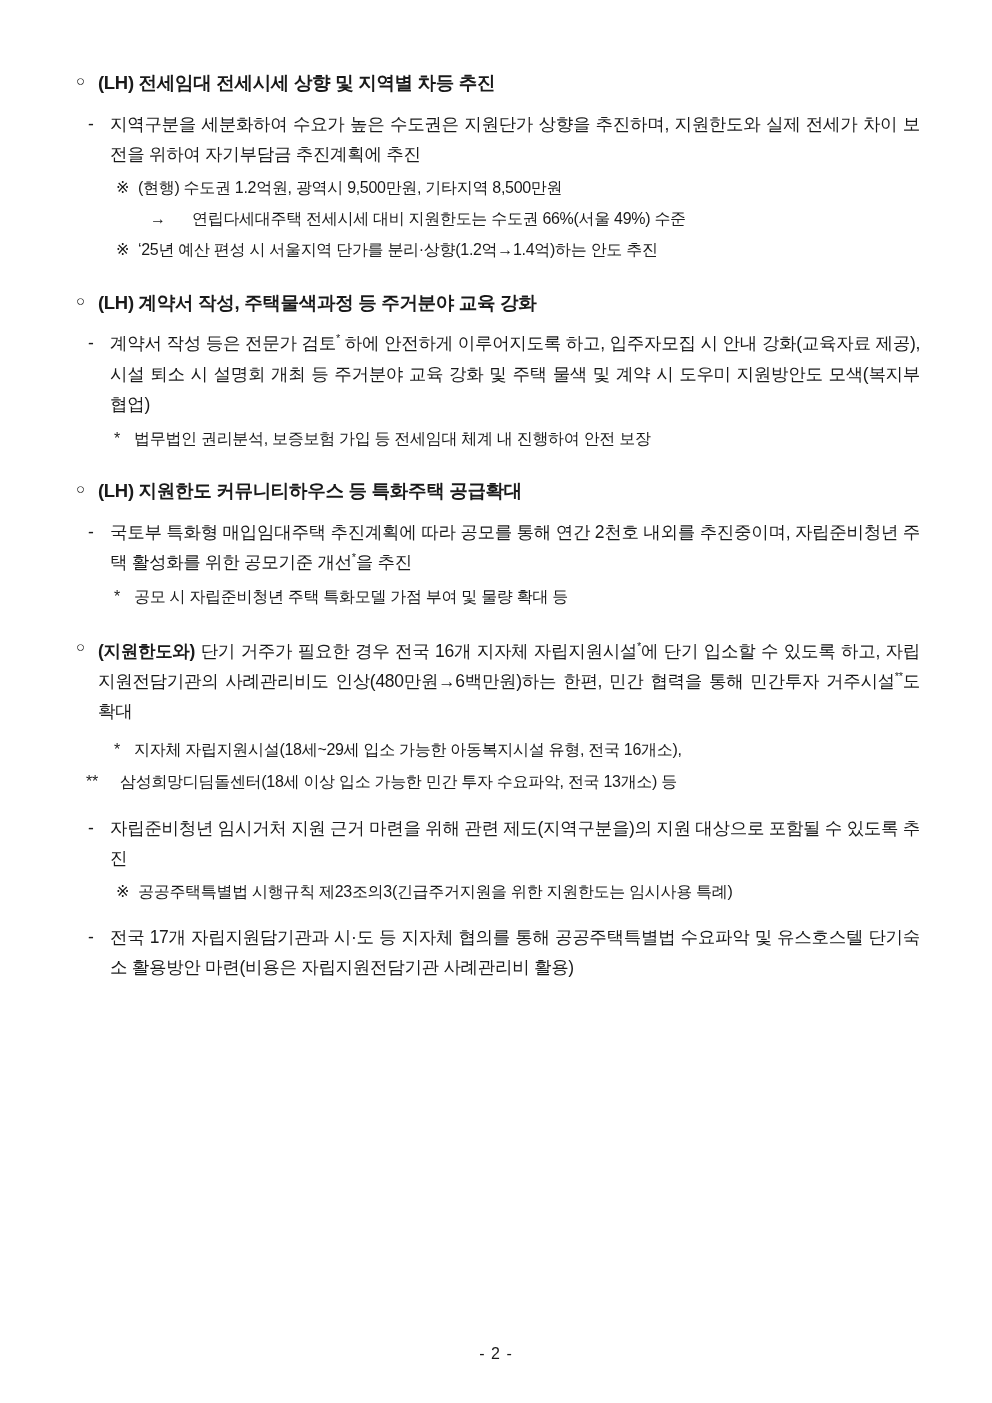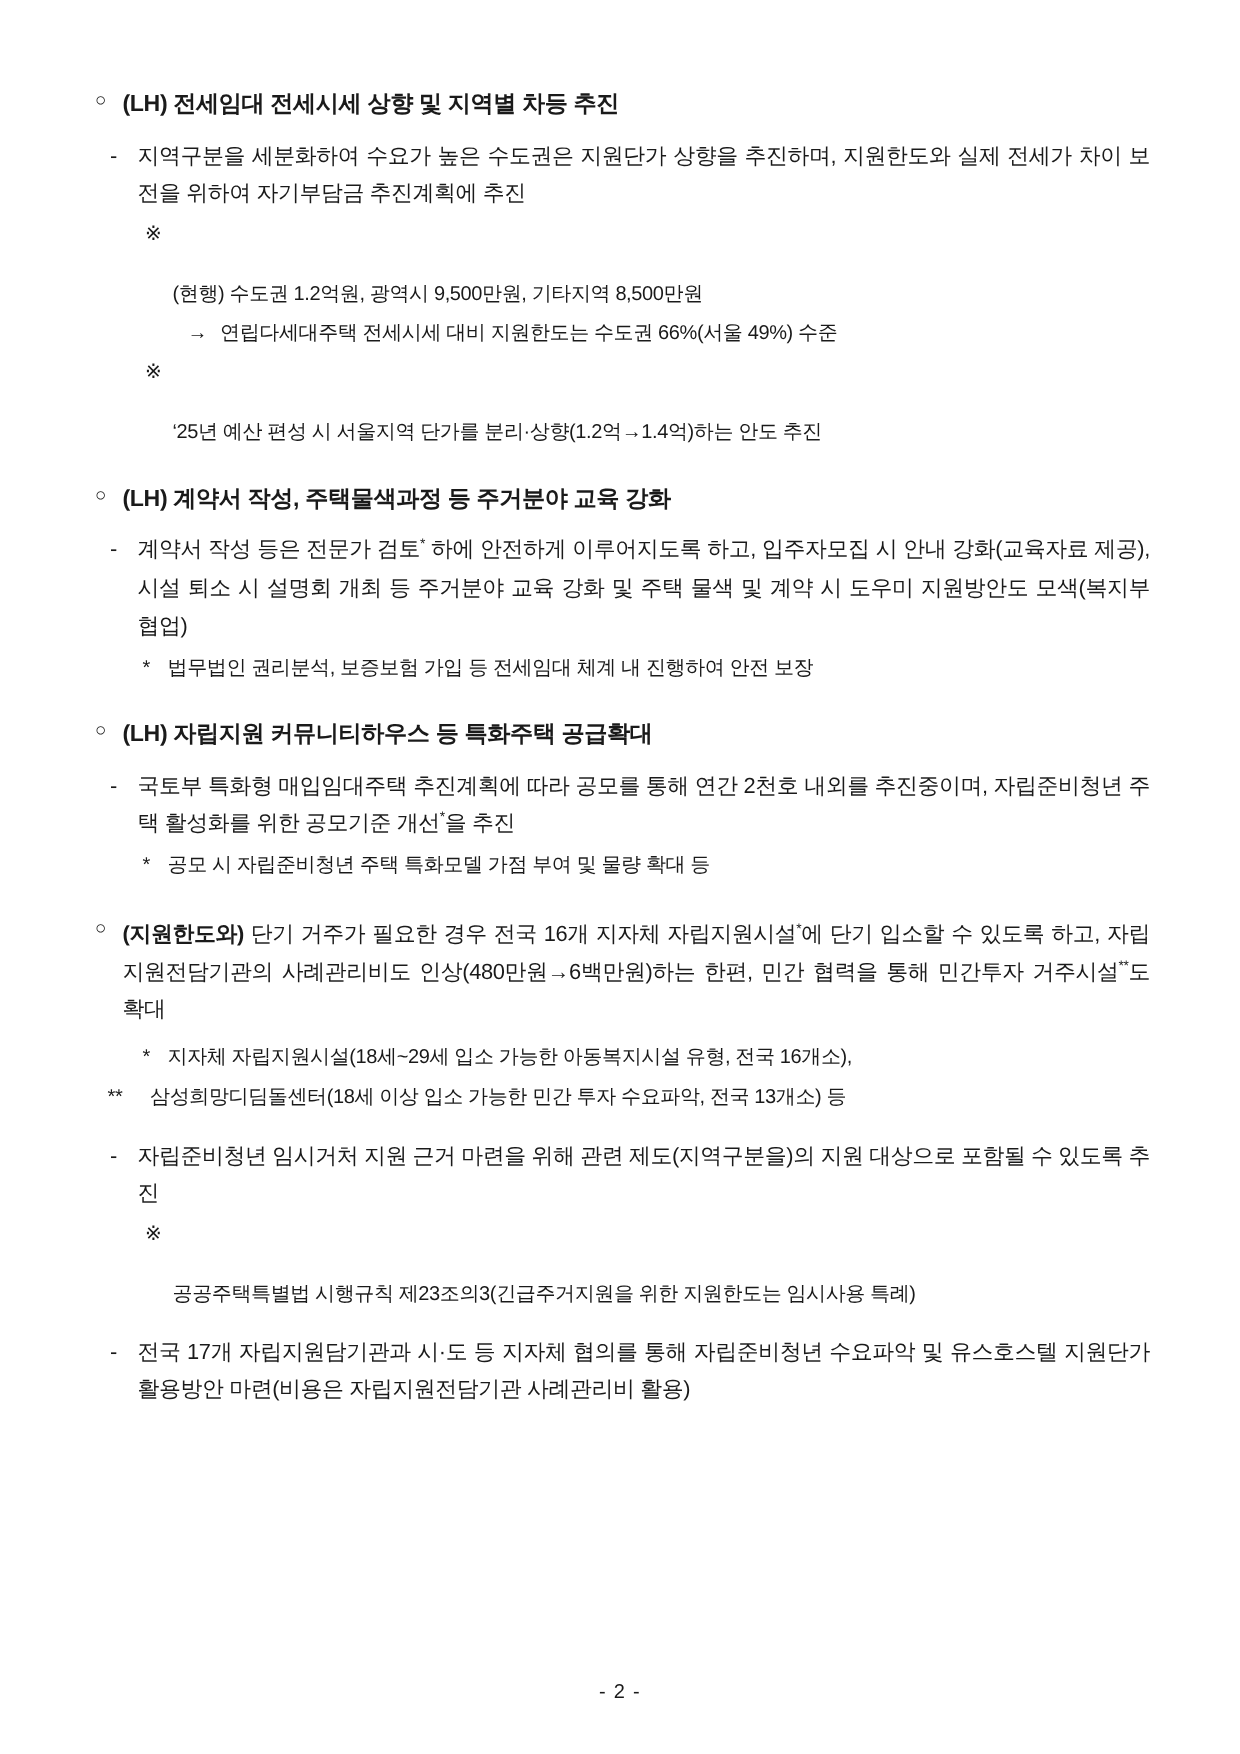--- a/index.html
+++ b/index.html
@@ -99,40 +99,40 @@
     padding-left: 44px;
   }
   .l-note .marker {
     width: 22px;
     flex: 0 0 22px;
     line-height: 1.68;
   }
   .l-note .txt {
     flex: 1;
     line-height: 1.68;
-    margin-top: 48px;
   }
 
   
   .l-arrow {
     display: flex;
     align-items: flex-start;
     font-size: 16px;
     letter-spacing: -0.3px;
     margin-bottom: 4px;
     padding-left: 78px;
   }
   .l-arrow .marker {
     width: 26px;
     flex: 0 0 26px;
     line-height: 1.68;
   }
   .l-arrow .txt {
     flex: 1;
     line-height: 1.68;
+    margin-left: 16px;
   }
 
   
   .l-star {
     display: flex;
     align-items: flex-start;
     font-size: 16px;
     letter-spacing: -0.3px;
     margin-bottom: 4px;
     padding-left: 28px;
@@ -218,21 +218,21 @@
       </div>
       <div class="l-star indent-wide">
         <span class="marker">*</span>
         <span class="txt">법무법인 권리분석, 보증보험 가입 등 전세임대 체계 내 진행하여 안전 보장</span>
       </div>
     </div>
 
     <div class="section">
       <div class="h-circle">
         <span class="marker">○</span>
-        <span class="txt">(LH) 자립지원 커뮤니티하우스 등 특화주택 공급확대</span>
+        <span class="txt">(LH) 지원한도 커뮤니티하우스 등 특화주택 공급확대</span>
       </div>
       <div class="l-dash">
         <span class="marker">-</span>
         <span class="txt"><span>국토부 특화형 매입임대주택 추진계획에 따라 공모를 통해 연간 2천호 내외를 추진중이며, 자립준비청년 주택 활성화를 위한 공모기준 개선</span><sup class="mark">*</sup><span>을 추진</span></span>
       </div>
       <div class="l-star indent-wide">
         <span class="marker">*</span>
         <span class="txt">공모 시 자립준비청년 주택 특화모델 가점 부여 및 물량 확대 등</span>
       </div>
     </div>
@@ -261,20 +261,20 @@
       </div>
       <div class="l-note">
         <span class="marker">※</span>
         <span class="txt">공공주택특별법 시행규칙 제23조의3(긴급주거지원을 위한 지원한도는 임시사용 특례)</span>
       </div>
 
       <div style="height:12px"></div>
 
       <div class="l-dash">
         <span class="marker">-</span>
-        <span class="txt">전국 17개 자립지원담기관과 시·도 등 지자체 협의를 통해 자립준비청년 수요파악 및 유스호스텔 지원단가 활용방안 마련(비용은 자립지원전담기관 사례관리비 활용)</span>
+        <span class="txt">전국 17개 자립지원담기관과 시·도 등 지자체 협의를 통해 공공주택특별법 수요파악 및 유스호스텔 단기숙소 활용방안 마련(비용은 자립지원전담기관 사례관리비 활용)</span>
       </div>
     </div>
 
   </div>
 
   <div class="page-number">- 2 -</div>
 </div>
 
 </body></html>

